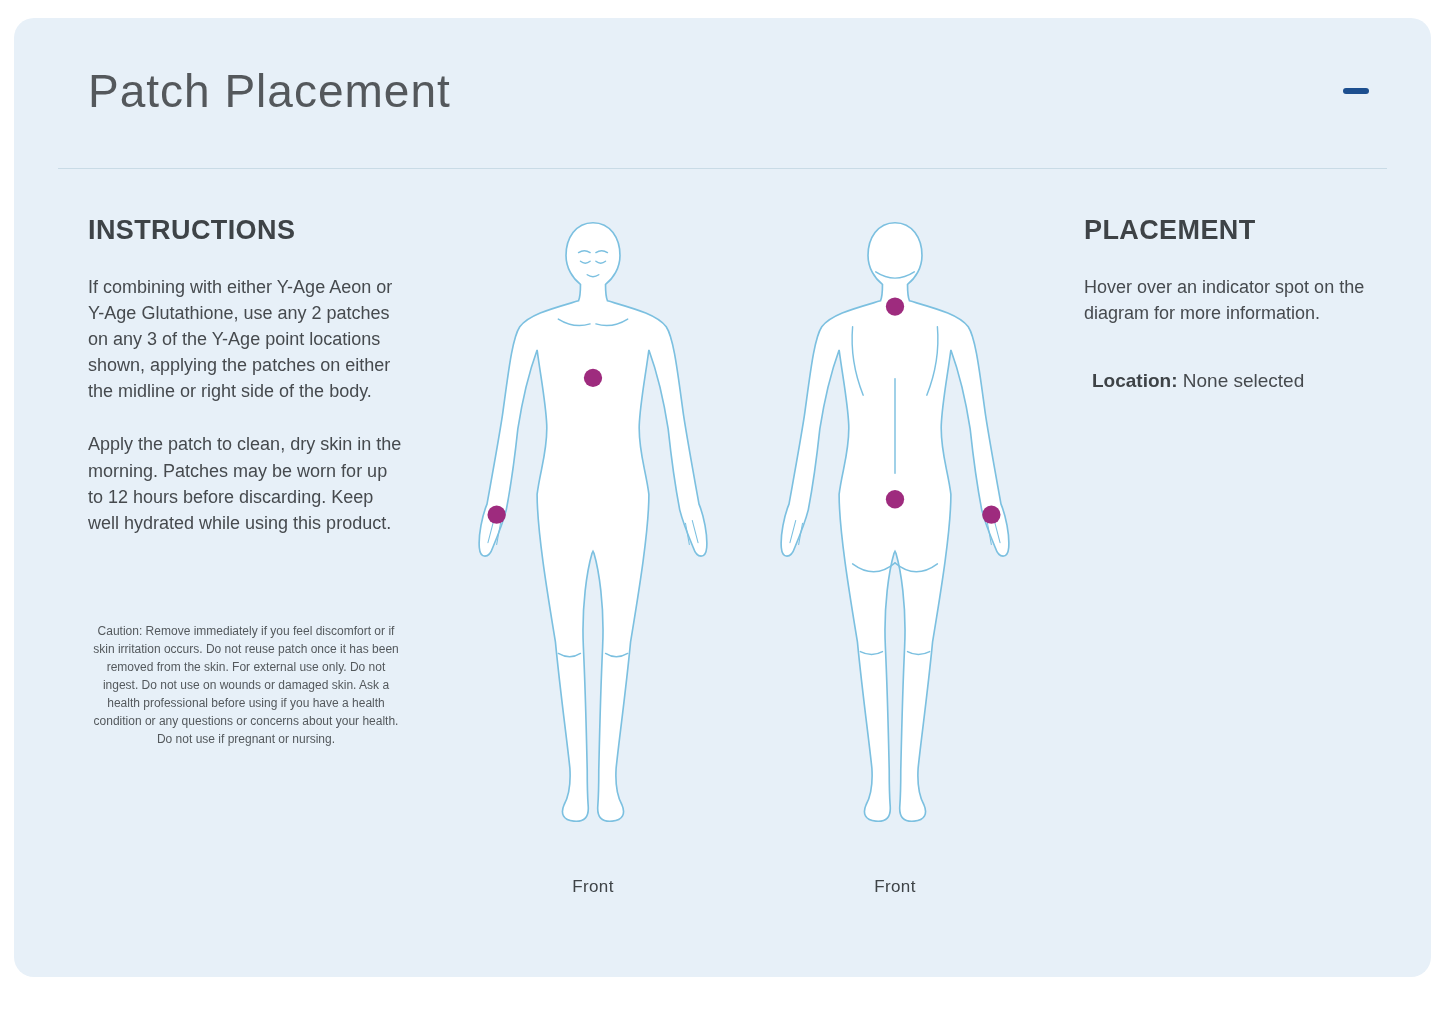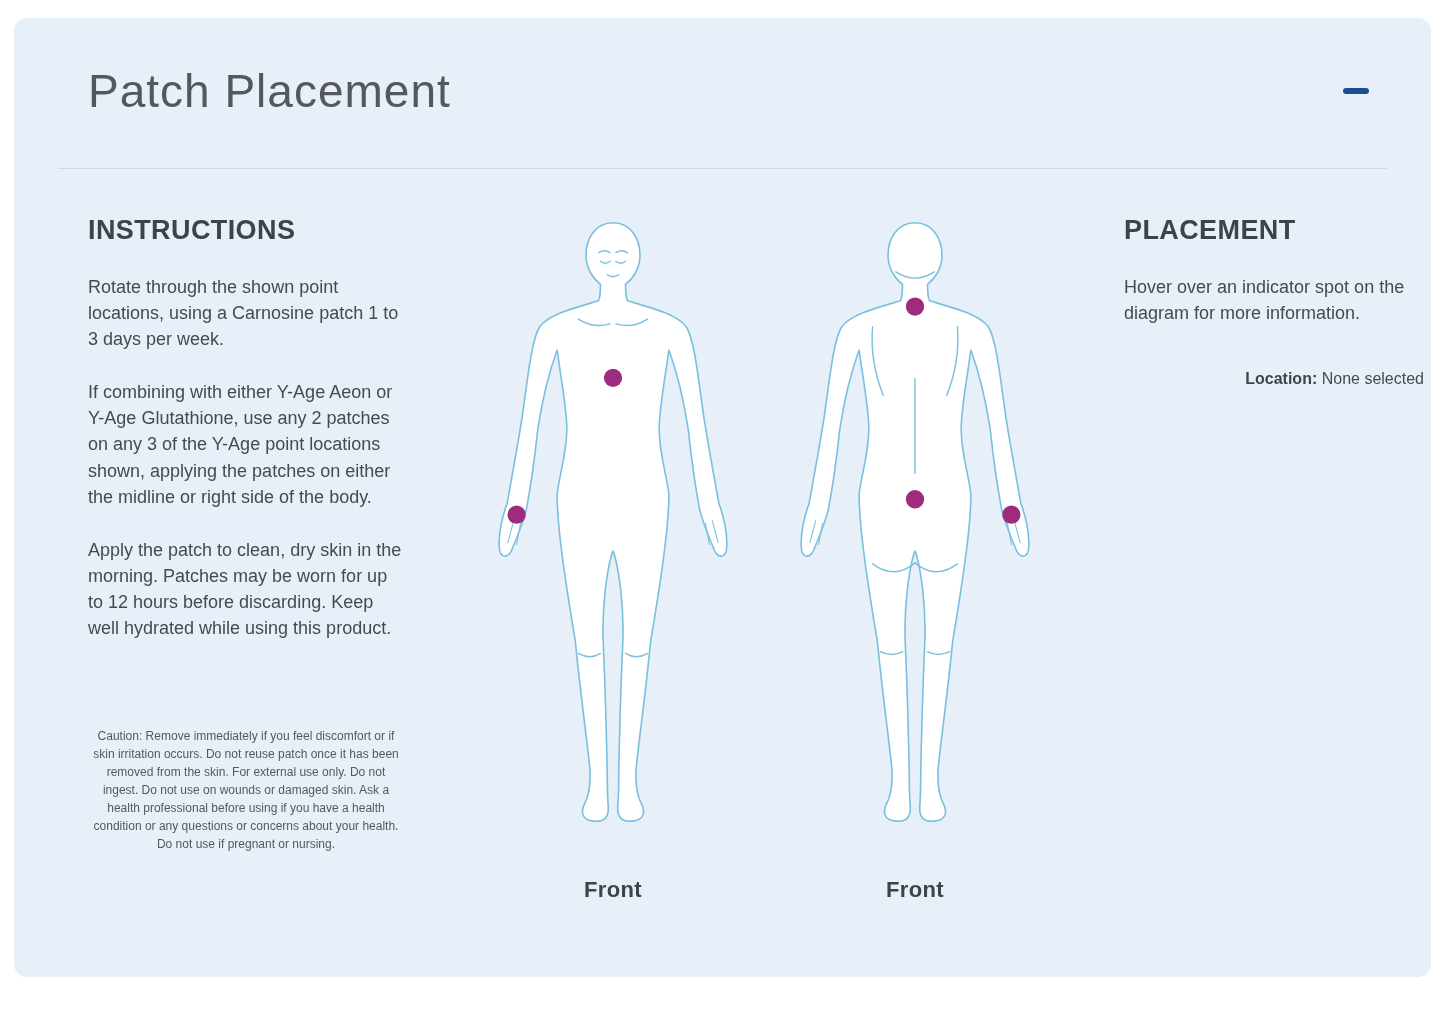--- a/index.html
+++ b/index.html
@@ -1,81 +1,80 @@
 <!DOCTYPE html>
 <html style="--card-bg: #e7f0f8; --divider: #c9dbe6; --accent: #1d4f8f; --outline: #7cc0e0; --dot: #9e2b7e;"><head>
 <meta charset="utf-8">
 <style>
   * { box-sizing: border-box; }
   html, body { margin: 0; padding: 0; background: #ffffff; font-family: "Liberation Sans", sans-serif; }
   .page { width: 1445px; height: 1013px; background: #ffffff; padding: 18px 14px 36px; }
   .card {
     width: 100%; height: 959px;
     background: var(--card-bg, #e7f0f8);
-    border-radius: 13px;
+    border-radius: 20px;
     padding: 44px 44px 40px;
     overflow: hidden;
   }
   .card-header {
     display: flex; justify-content: space-between; align-items: center;
     padding: 2px 8px 50px 30px;
     border-bottom: 1px solid var(--divider, #c9dbe6);
   }
   .page-title {
     margin: 0; font-size: 46px; font-weight: 300; letter-spacing: 1px;
     color: #54585c;
   }
   .collapse-btn { background: none; border: none; padding: 10px; cursor: pointer; }
   .dash { display: block; width: 26px; height: 6px; border-radius: 3px; background: var(--accent, #1d4f8f); }
 
   .content {
     display: grid;
     grid-template-columns: 316px 1fr 300px;
-    gap: 64px;
+    gap: 44px;
     padding: 46px 14px 0 30px;
     align-items: start;
   }
   h2.col-heading {
     margin: 0 0 28px; font-size: 27px; font-weight: 700; letter-spacing: 0.4px;
     color: #3e4347;
   }
   .body-text { font-size: 18px; line-height: 1.45; color: #464a4e; margin: 0 0 27px; }
   .caution { font-size: 12px; line-height: 1.5; color: #54595d; margin: 86px 0 0; text-align: center; }
 
   .figures { display: flex; gap: 12px; justify-content: center; align-items: flex-start; }
   figure { margin: 0; text-align: center; }
-  figcaption { font-size: 22px; font-weight: 700; letter-spacing: 0.4px; color: #3e4347; margin-top: 26px; }
+  figcaption { font-size: 17px; font-weight: 400; letter-spacing: 0.4px; color: #3e4347; margin-top: 26px; }
   svg.body-svg { width: 290px; height: 636px; display: block; }
   .body { fill: #ffffff; stroke: var(--outline, #7cc0e0); stroke-width: 1.7; }
   .detail { fill: none; stroke: var(--outline, #7cc0e0); stroke-width: 1.5; stroke-linecap: round; }
   .finger { stroke-width: 1.1; }
   .dot { cursor: pointer; }
 
   .placement .hint { font-size: 18px; line-height: 1.45; color: #464a4e; margin: 0 0 44px; }
-  .location { font-size: 16px; color: #464a4e; margin: 0; text-align: right; }
+  .location { font-size: 19px; color: #464a4e; margin: 8px; }
   .location strong { color: #3e4347; font-weight: 700; }
 </style>
 </head>
 <body>
 
 <div class="page">
   <div class="card">
 
     <div class="card-header">
       <h1 class="page-title">Patch Placement</h1>
       <button class="collapse-btn" aria-label="Collapse section">
         <span class="dash"></span>
       </button>
     </div>
 
     <div class="content">
 
       <section class="instructions">
         <h2 class="col-heading">INSTRUCTIONS</h2>
-        <p class="body-text">Rotate through the shown point locations, using a Carnosine patch 1 to 3 days per week.</p>
         <p class="body-text">If combining with either Y-Age Aeon or Y-Age Glutathione, use any 2 patches on any 3 of the Y-Age point locations shown, applying the patches on either the midline or right side of the body.</p>
         <p class="body-text">Apply the patch to clean, dry skin in the morning. Patches may be worn for up to 12 hours before discarding. Keep well hydrated while using this product.</p>
         <p class="caution">Caution: Remove immediately if you feel discomfort or if skin irritation occurs. Do not reuse patch once it has been removed from the skin. For external use only. Do not ingest. Do not use on wounds or damaged skin. Ask a health professional before using if you have a health condition or any questions or concerns about your health. Do not use if pregnant or nursing.</p>
       </section>
 
       <section class="figures">
 
         <figure>
           <svg class="body-svg" viewBox="0 0 300 660">
             <path class="body" d="M150,8

